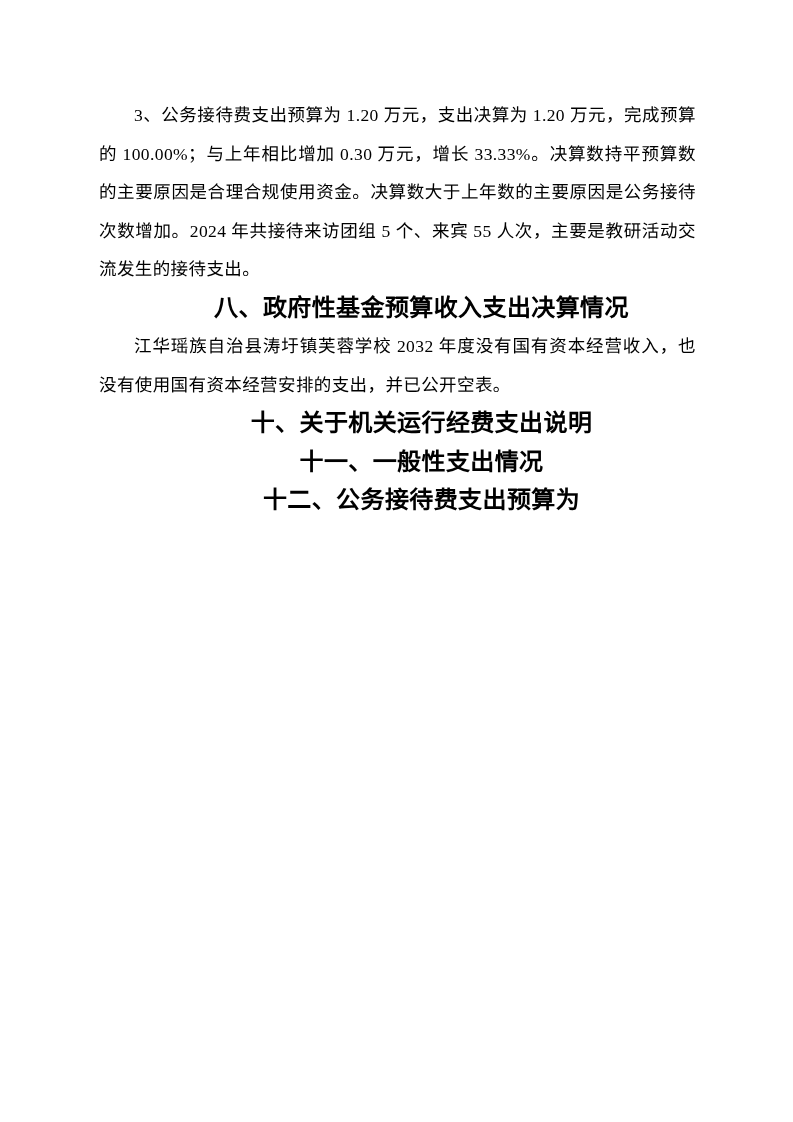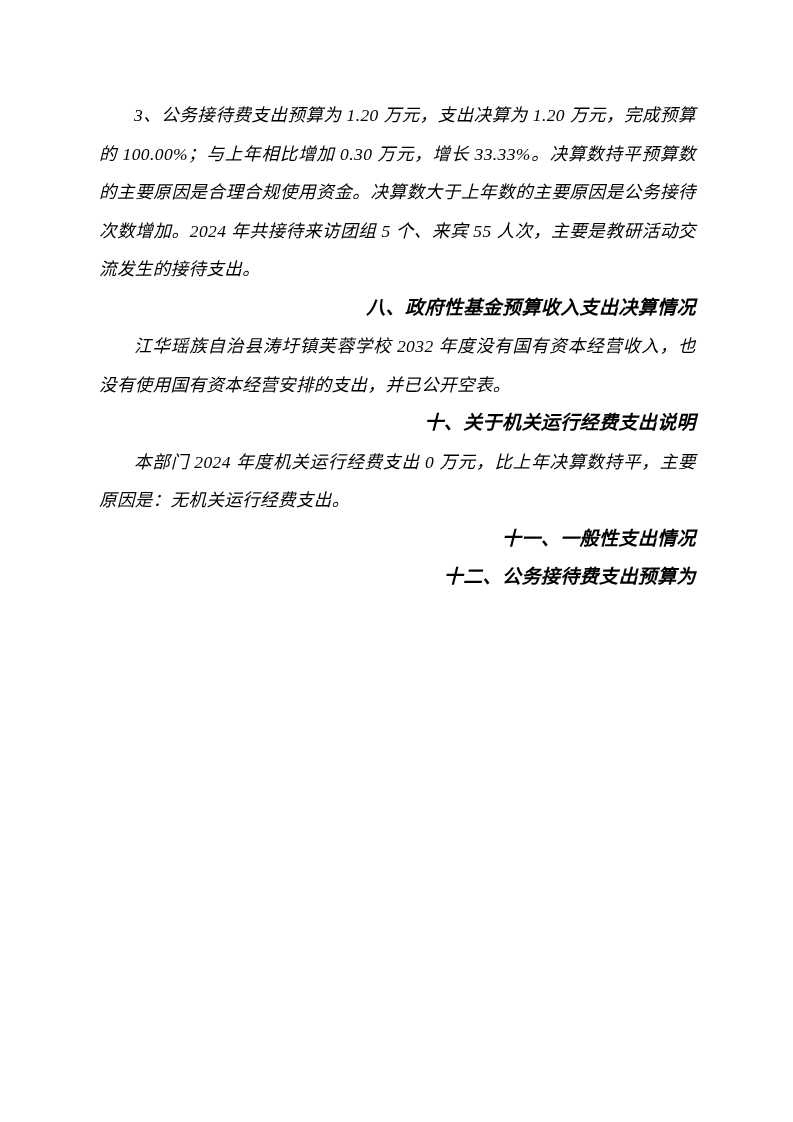--- a/index.html
+++ b/index.html
@@ -13,49 +13,47 @@
     overflow: hidden;
     font-family: "Liberation Serif", "DejaVu Serif", serif;
     color: #000000;
   }
   .page {
     box-sizing: border-box;
     width: 793px;
     height: 1122px;
     padding: 96px 97px 60px 99px;
     background: #ffffff;
-    font-style: italic;
   }
   .doc-content {
     font-size: 17.5px;
     line-height: 38.5px;
   }
   .doc-content p.paragraph {
     margin: 0;
     text-indent: 2em;
     text-align: justify;
     font-weight: normal;
     letter-spacing: 0.4px;
   }
   .doc-content h2.heading {
     margin: 0;
-    font-size: 19px;
+    font-size: 24px;
     line-height: 38.5px;
     text-indent: 2em;
-    text-align: right;
+    text-align: center;
     font-weight: bold;
     letter-spacing: 0.4px;
   }
 </style>
 </head>
 <body>
 
 <div class="page">
   <div class="doc-content">
       <p class="paragraph">3、公务接待费支出预算为 1.20 万元，支出决算为 1.20 万元，完成预算的 100.00%；与上年相比增加 0.30 万元，增长 33.33%。决算数持平预算数的主要原因是合理合规使用资金。决算数大于上年数的主要原因是公务接待次数增加。2024 年共接待来访团组 5 个、来宾 55 人次，主要是教研活动交流发生的接待支出。</p>
       <h2 class="heading">八、政府性基金预算收入支出决算情况</h2>
       <p class="paragraph">江华瑶族自治县涛圩镇芙蓉学校 2032 年度没有国有资本经营收入，也没有使用国有资本经营安排的支出，并已公开空表。</p>
       <h2 class="heading">十、关于机关运行经费支出说明</h2>
-      <p class="paragraph">本部门 2024 年度机关运行经费支出 0 万元，比上年决算数持平，主要原因是：无机关运行经费支出。</p>
       <h2 class="heading">十一、一般性支出情况</h2>
       <h2 class="heading">十二、公务接待费支出预算为</h2>
     </div>
 </div>
 
 </body></html>

